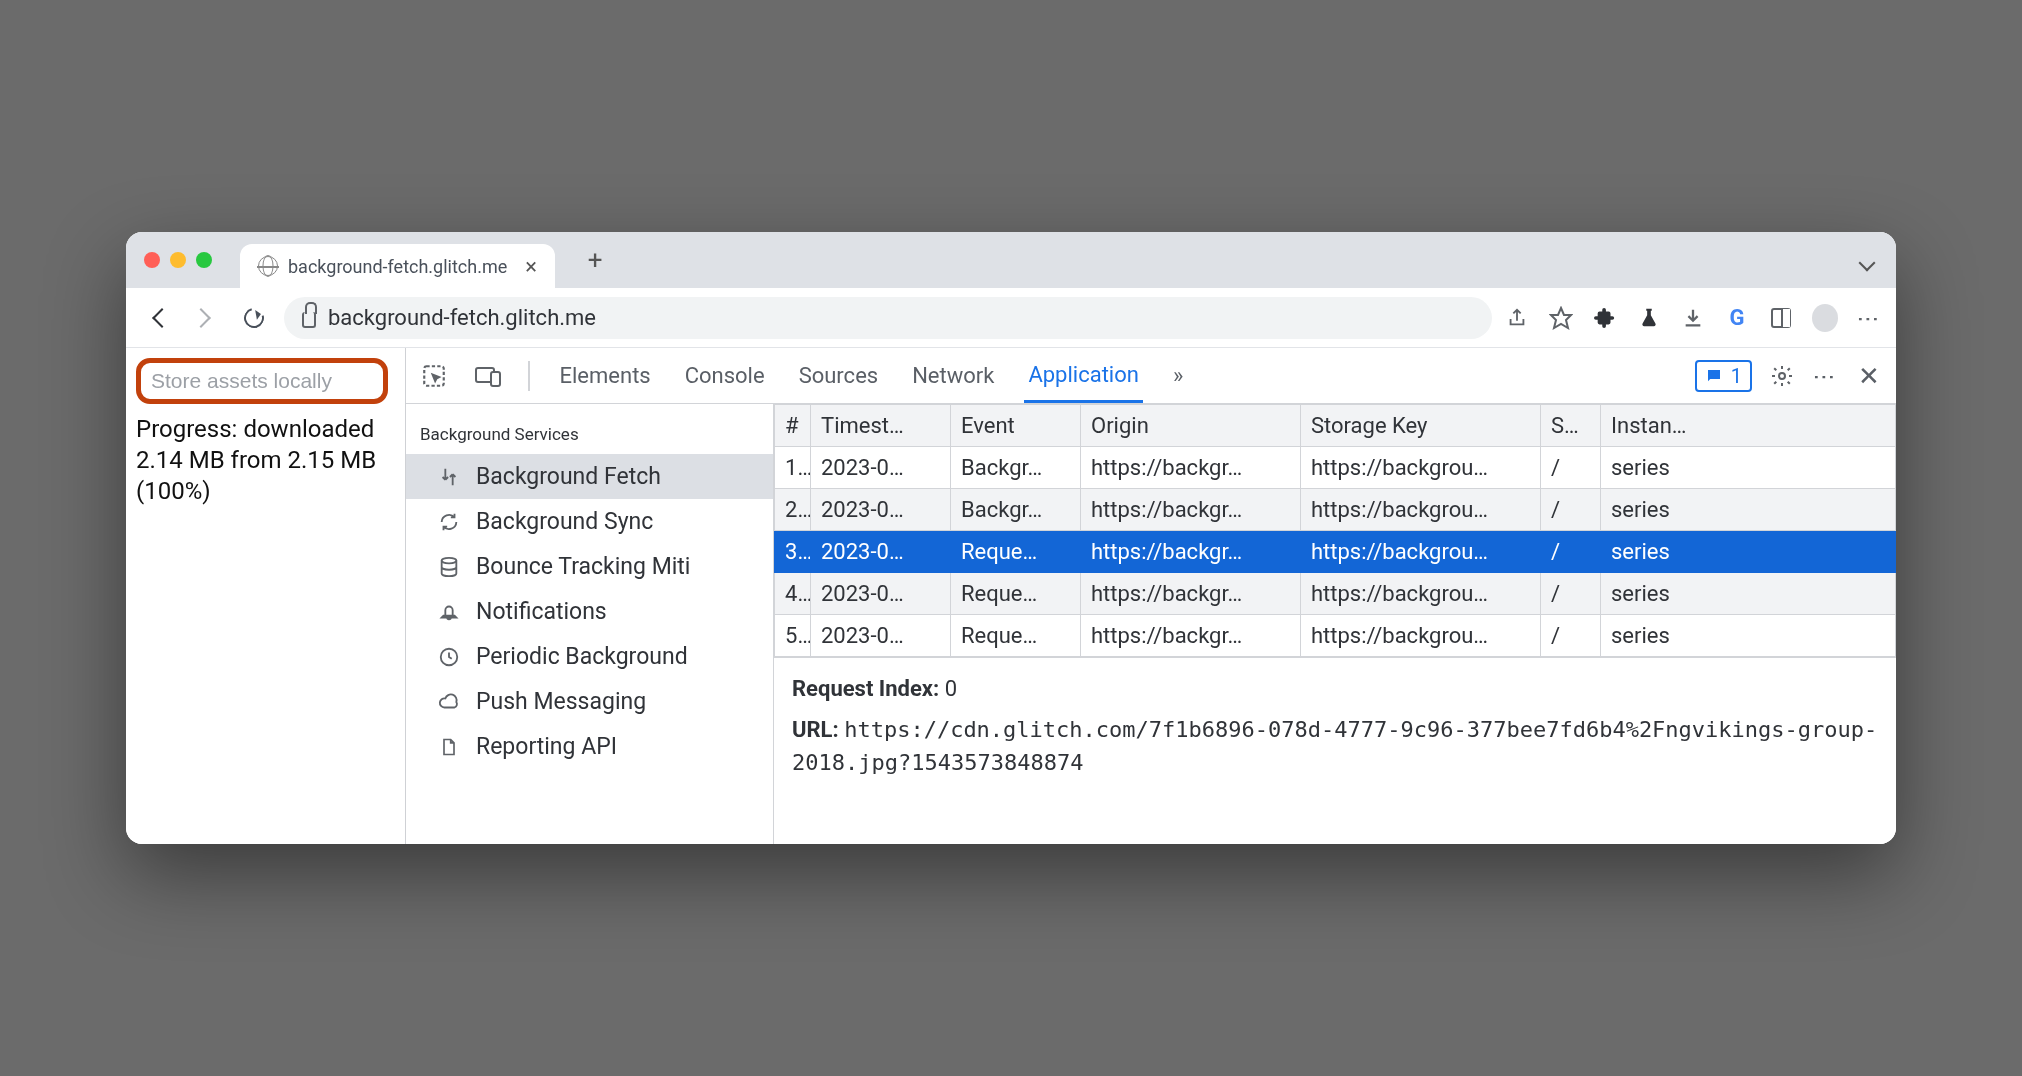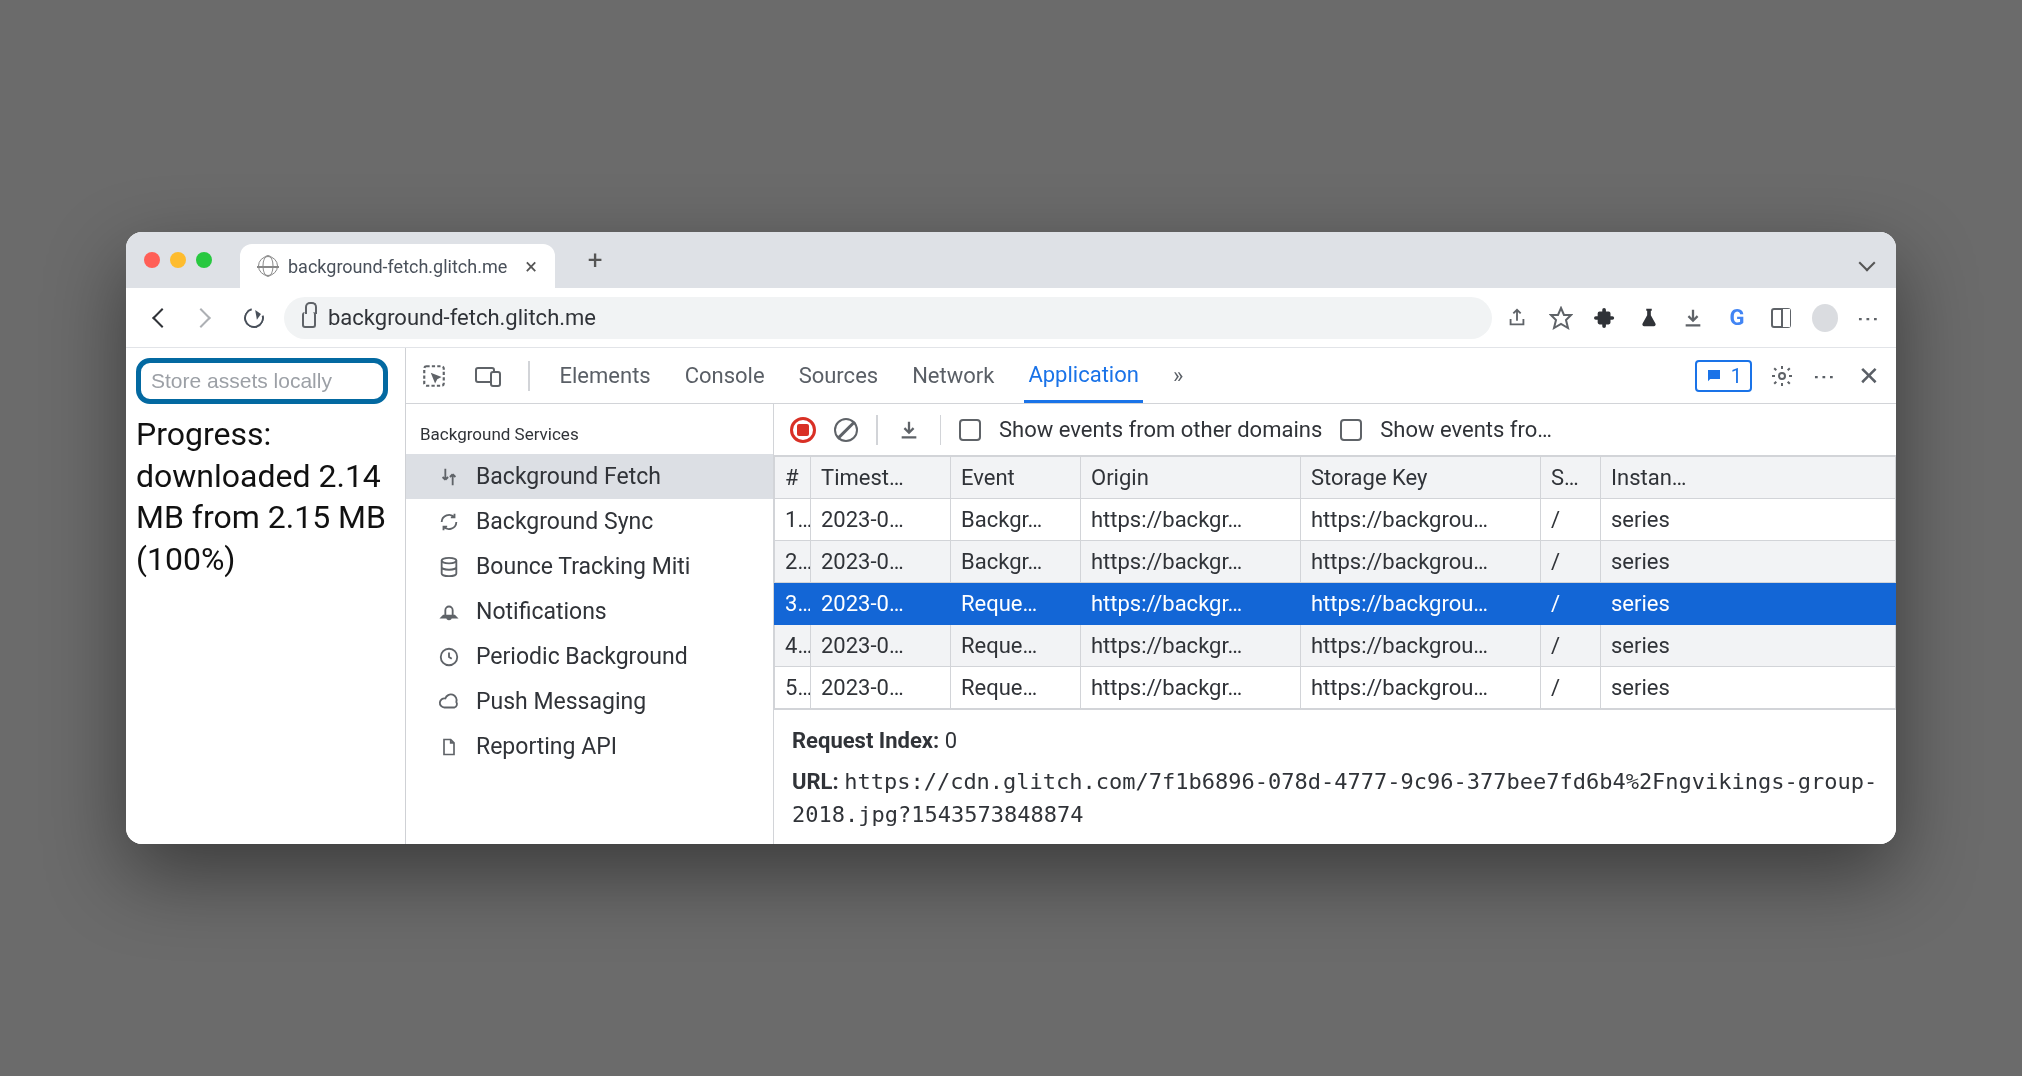--- a/index.html
+++ b/index.html
@@ -99,30 +99,30 @@
 .page-pane {
   width: 280px;
   background:#fff;
   padding: 10px 10px;
   border-right:1px solid #cfd1d5;
   display:flex;
   flex-direction:column;
   gap:6px;
 }
 .store-btn {
-  border:5px solid #0369a1;
+  border:5px solid #c2410c;
   border-radius:14px;
   padding:6px 10px;
   width:252px;
   color:#9ca0a6;
   font-size:21px;
   background:#fff;
   text-align:left;
 }
-.progress-text { font-size:32px; color:#111; line-height:1.3; margin-top:4px;}
+.progress-text { font-size:24px; color:#111; line-height:1.3; margin-top:4px;}
 
 
 .devtools { flex:1; display:flex; flex-direction:column; background:#fff; }
 .dt-tabs {
   height:56px; display:flex; align-items:center; gap:26px;
   padding:0 14px; border-bottom:1px solid #d2d4d8; font-size:22px; color:#5a5f66;
 }
 .inspect-icon, .device-icon { width:28px; height:26px; }
 .dt-tab { padding:0 4px; height:100%; display:flex; align-items:center; }
 .dt-tab.active { color:#1a73e8; border-bottom:3px solid #1a73e8; }
@@ -342,35 +342,20 @@
             <span class="side-ico">
                 <svg width="20" height="22" viewBox="0 0 24 24" fill="none" stroke="#5f6368" stroke-width="2">
                   <path d="M14 3H6v18h12V7zM14 3v4h4"></path>
                 </svg>
               </span>
             <span class="ellip">Reporting API</span>
           </div>
         </div>
 
         <div class="dt-main">
-          <div class="dt-toolbar">
-            <span class="rec-btn"></span>
-            <span class="clear-btn"></span>
-            <span class="sep"></span>
-            <span class="ticon dl-btn">
-                <svg width="22" height="22" viewBox="0 0 24 24" fill="none" stroke="#5f6368" stroke-width="2.5">
-                  <path d="M12 3v12M7 10l5 5 5-5M4 20h16"></path>
-                </svg>
-              </span>
-            <span class="sep"></span>
-            <span class="chk"></span>
-            <span class="chk-lbl">Show events from other domains</span>
-            <span class="chk"></span>
-            <span class="chk-lbl">Show events fro…</span>
-          </div>
 
           <div class="dt-table">
             <table>
               <colgroup>
                   <col style="width:36px">
                   <col style="width:140px">
                   <col style="width:130px">
                   <col style="width:220px">
                   <col style="width:240px">
                   <col style="width:60px">

